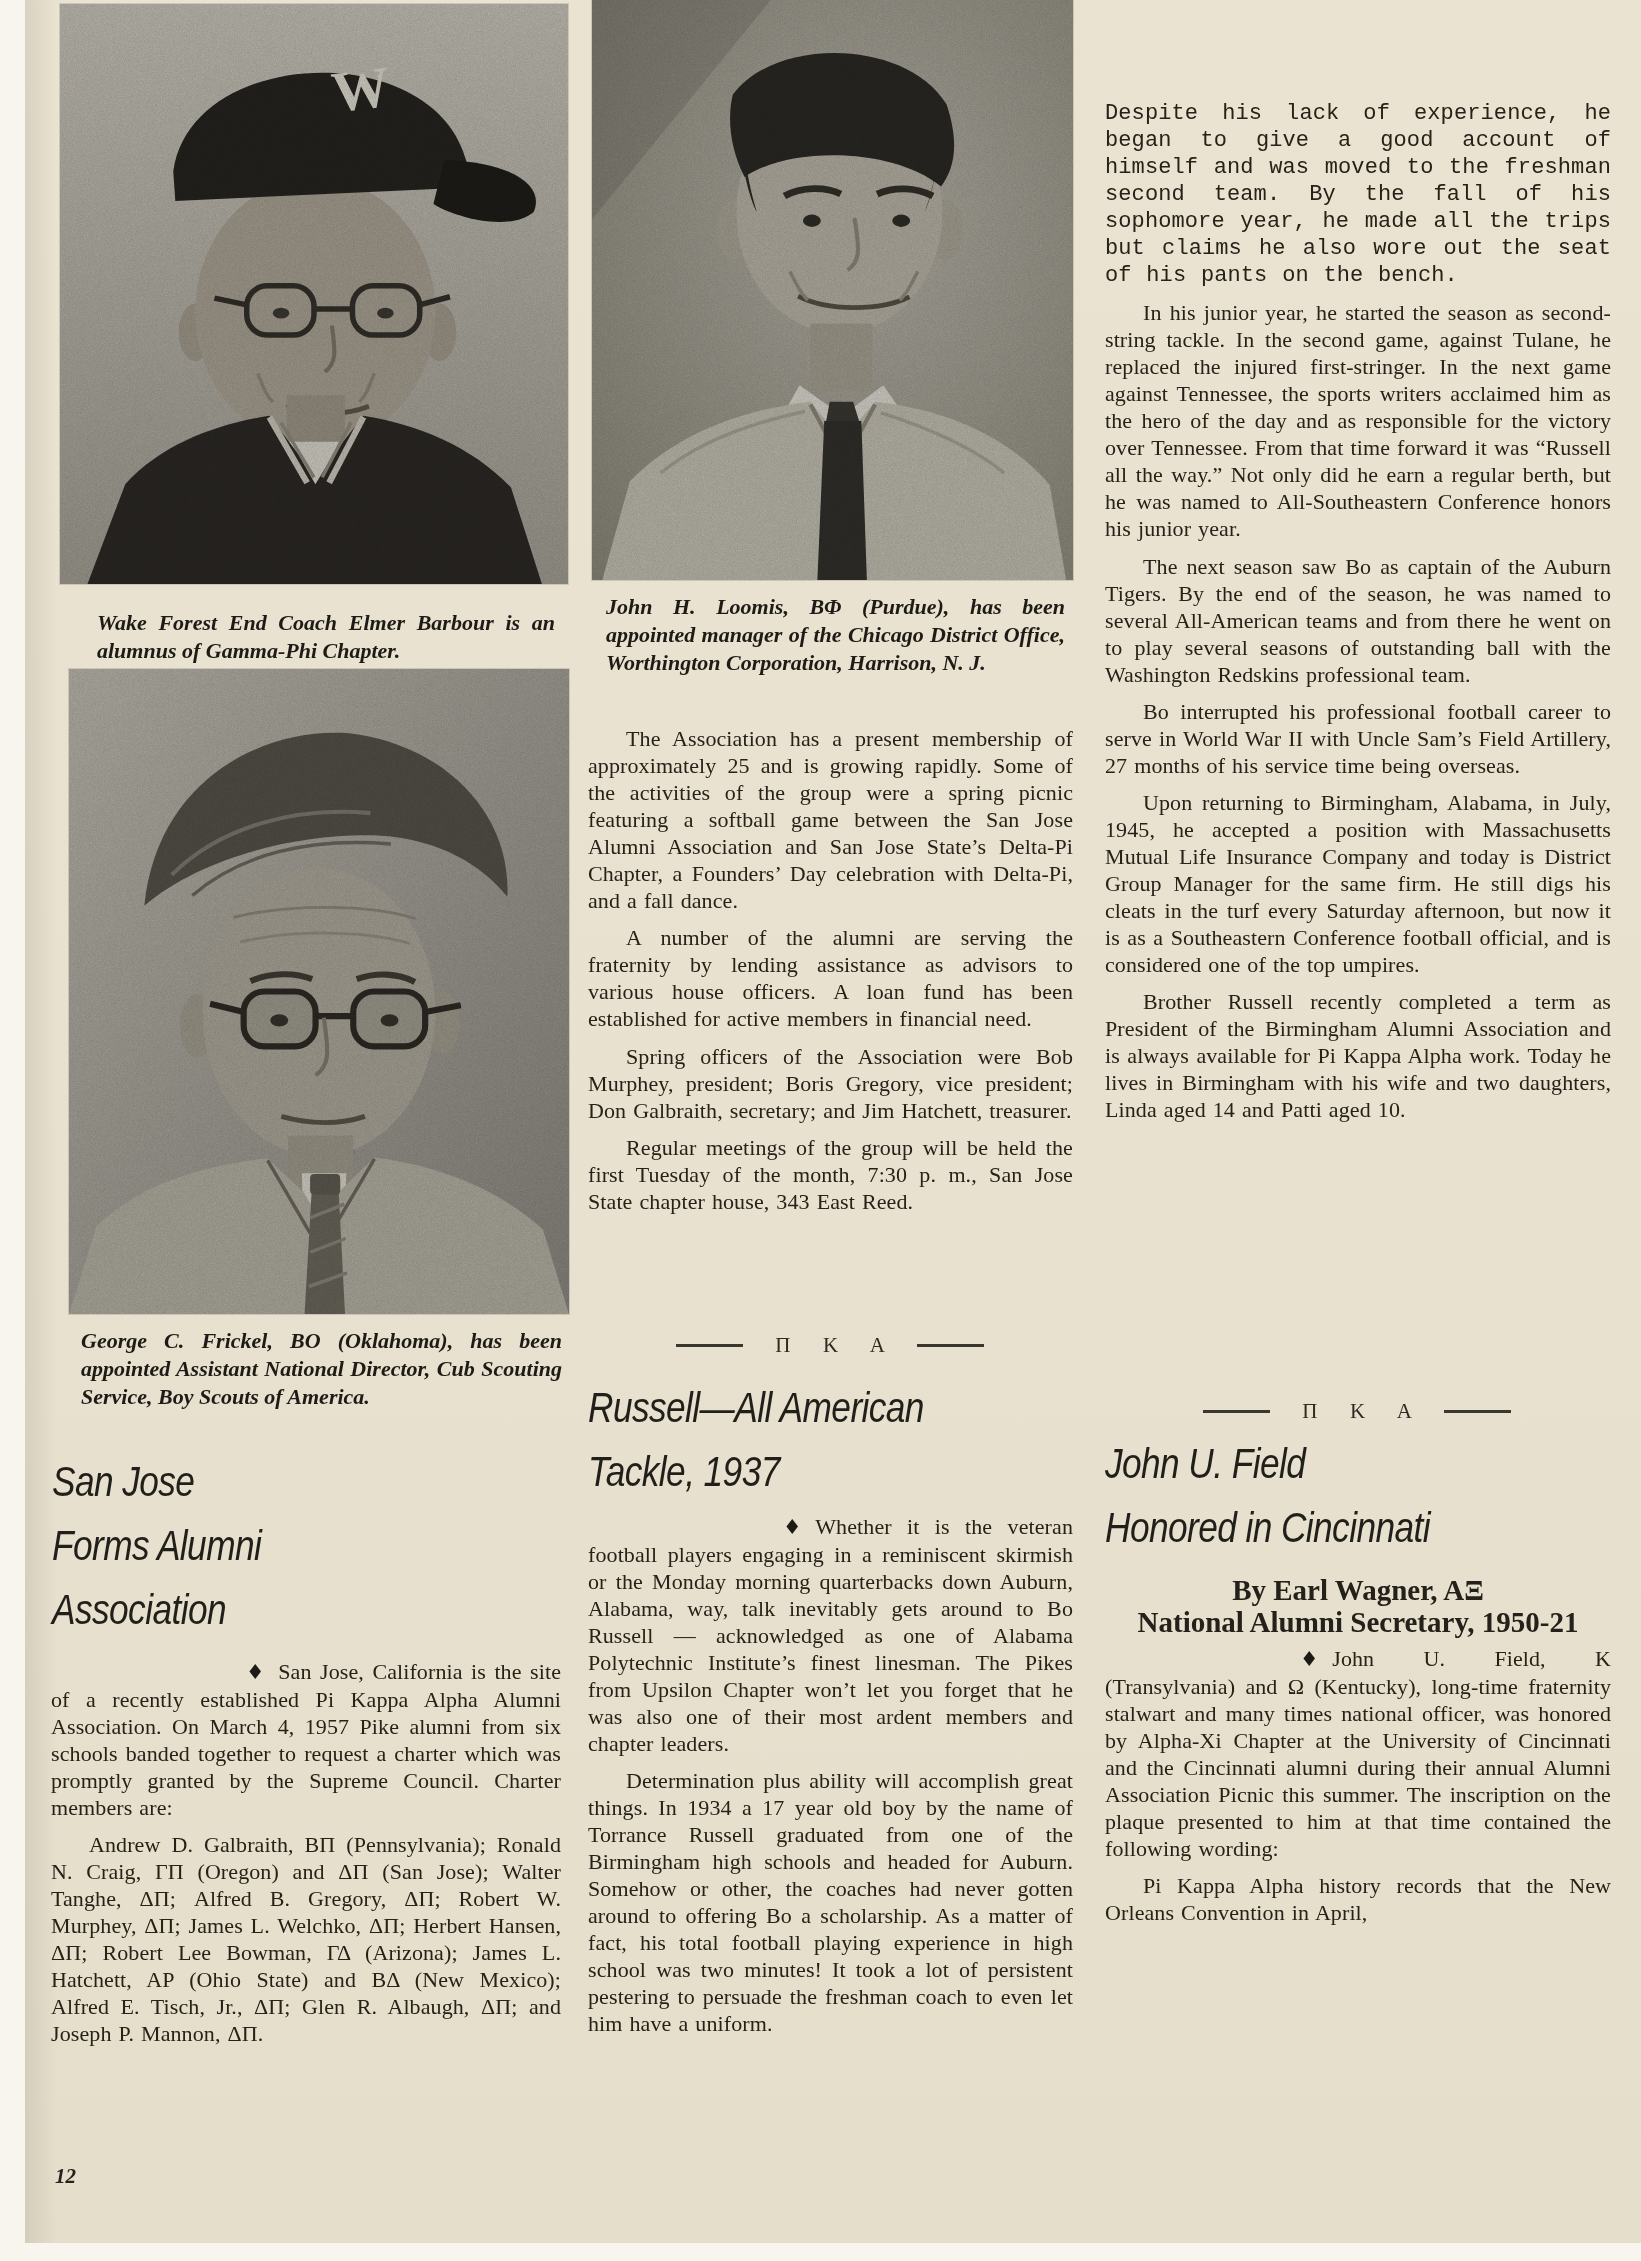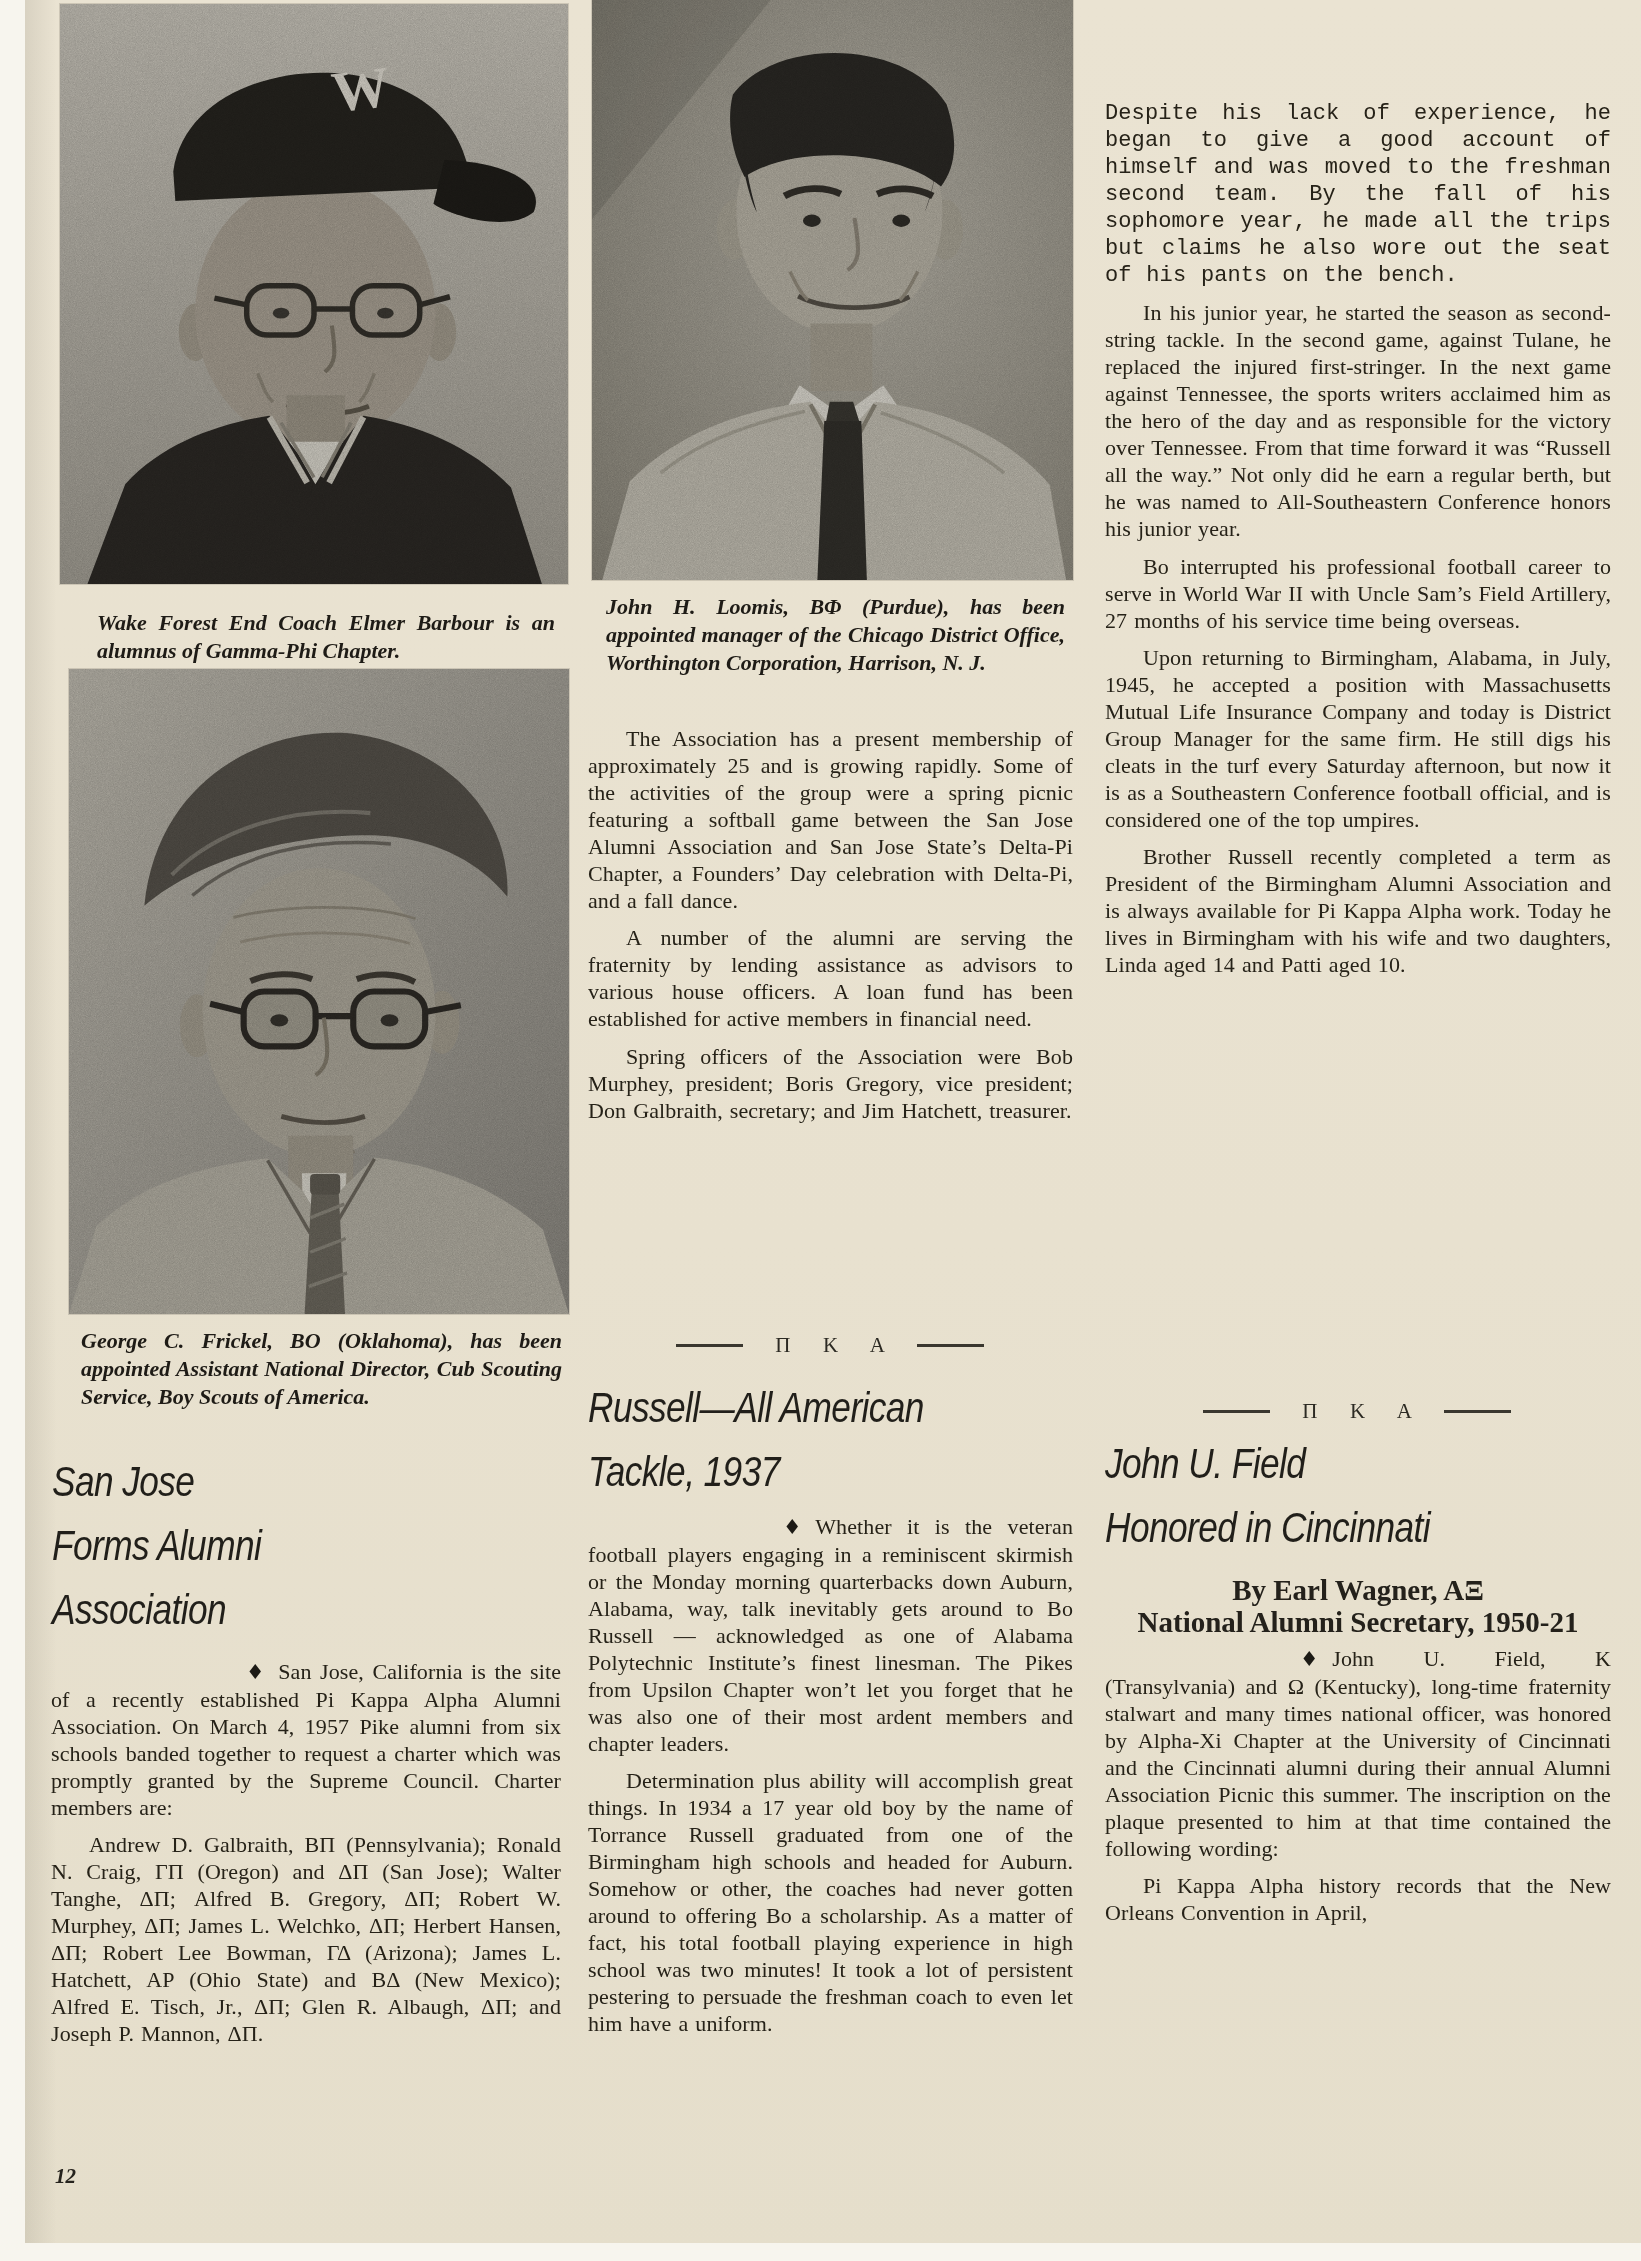--- a/index.html
+++ b/index.html
@@ -203,20 +203,21 @@
       <rect width="700" height="846" filter="url(#f3)" opacity=".22"></rect>
     </svg>
   </figure>
 
   <figcaption class="caption" style="left:606px;top:593px;width:459px;">John H. Loomis, BΦ (Purdue), has been appointed manager of the Chicago District Office, Worthington Corporation, Harrison, N. J.</figcaption>
 
   <div class="colbody" style="left:588px;top:725px;width:485px;">
     <p>The Association has a present membership of approximately 25 and is growing rapidly.  Some of the activities of the group were a spring picnic featuring a softball game between the San Jose Alumni Association and San Jose State’s Delta-Pi Chapter, a Founders’ Day celebration with Delta-Pi, and a fall dance.</p>
     <p>A number of the alumni are serving the fraternity by lending assistance as advisors to various house officers.  A loan fund has been established for active members in financial need.</p>
     <p>Spring officers of the Association were Bob Murphey, president; Boris Gregory, vice president; Don Galbraith, secretary; and Jim Hatchett, treasurer.</p>
+    <p>Regular meetings of the group will be held the first Tuesday of the month, 7:30 p. m., San Jose State chapter house, 343 East Reed.</p>
   </div>
 
   <div class="pika" style="left:676px;top:1333px;width:308px;">
     <span class="rule"></span>
     <span class="letters">Π Κ Α</span>
     <span class="rule"></span>
   </div>
 
   <div class="headline" style="left:588px;top:1376px;">
     <div>Russell—All American</div>
@@ -224,20 +225,21 @@
   </div>
 
   <div class="colbody" style="left:588px;top:1513px;width:485px;">
     <p class="lead"><span class="bullet">♦</span><span>Whether it is the veteran football players engaging in a reminiscent skirmish or the Monday morning quarterbacks down Auburn, Alabama, way, talk inevitably gets around to Bo Russell — acknowledged as one of Alabama Polytechnic Institute’s finest linesman.  The Pikes from Upsilon Chapter won’t let you forget that he was also one of their most ardent members and chapter leaders.</span></p>
     <p>Determination plus ability will accomplish great things.  In 1934 a 17 year old boy by the name of Torrance Russell graduated from one of the Birmingham high schools and headed for Auburn.  Somehow or other, the coaches had never gotten around to offering Bo a scholarship.  As a matter of fact, his total football playing experience in high school was two minutes!  It took a lot of persistent pestering to persuade the freshman coach to even let him have a uniform.</p>
   </div>
 
   <div class="colbody" style="left:1105px;top:100px;width:506px;">
     <p class="noindent">Despite his lack of experience, he began to give a good account of himself and was moved to the freshman second team.  By the fall of his sophomore year, he made all the trips but claims he also wore out the seat of his pants on the bench.</p>
     <p>In his junior year, he started the season as second-string tackle.  In the second game, against Tulane, he replaced the injured first-stringer.  In the next game against Tennessee, the sports writers acclaimed him as the hero of the day and as responsible for the victory over Tennessee.  From that time forward it was “Russell all the way.”  Not only did he earn a regular berth, but he was named to All-Southeastern Conference honors his junior year.</p>
+    <p>The next season saw Bo as captain of the Auburn Tigers.  By the end of the season, he was named to several All-American teams and from there he went on to play several seasons of outstanding ball with the Washington Redskins professional team.</p>
     <p>Bo interrupted his professional football career to serve in World War II with Uncle Sam’s Field Artillery, 27 months of his service time being overseas.</p>
     <p>Upon returning to Birmingham, Alabama, in July, 1945, he accepted a position with Massachusetts Mutual Life Insurance Company and today is District Group Manager for the same firm.  He still digs his cleats in the turf every Saturday afternoon, but now it is as a Southeastern Conference football official, and is considered one of the top umpires.</p>
     <p>Brother Russell recently completed a term as President of the Birmingham Alumni Association and is always available for Pi Kappa Alpha work.  Today he lives in Birmingham with his wife and two daughters, Linda aged 14 and Patti aged 10.</p>
   </div>
 
   <div class="pika" style="left:1203px;top:1399px;width:308px;">
     <span class="rule"></span>
     <span class="letters">Π Κ Α</span>
     <span class="rule"></span>
   </div>

